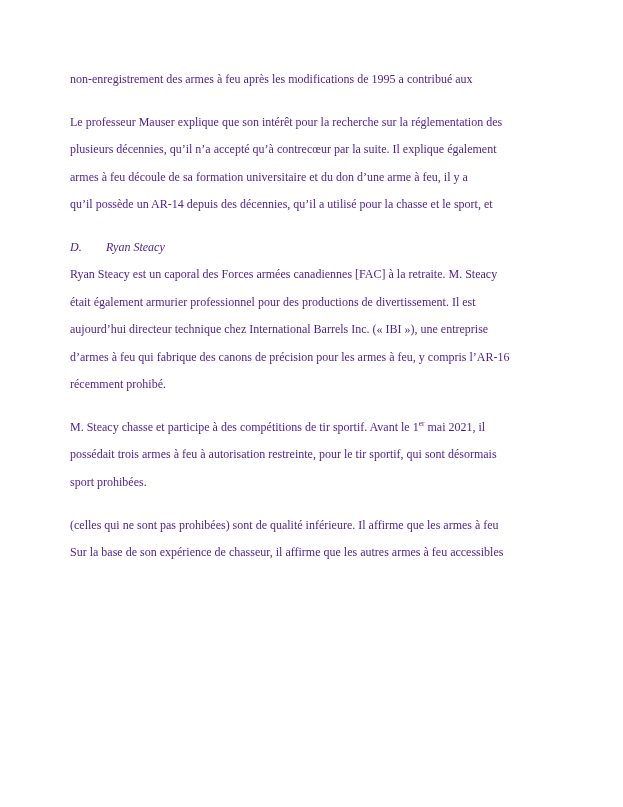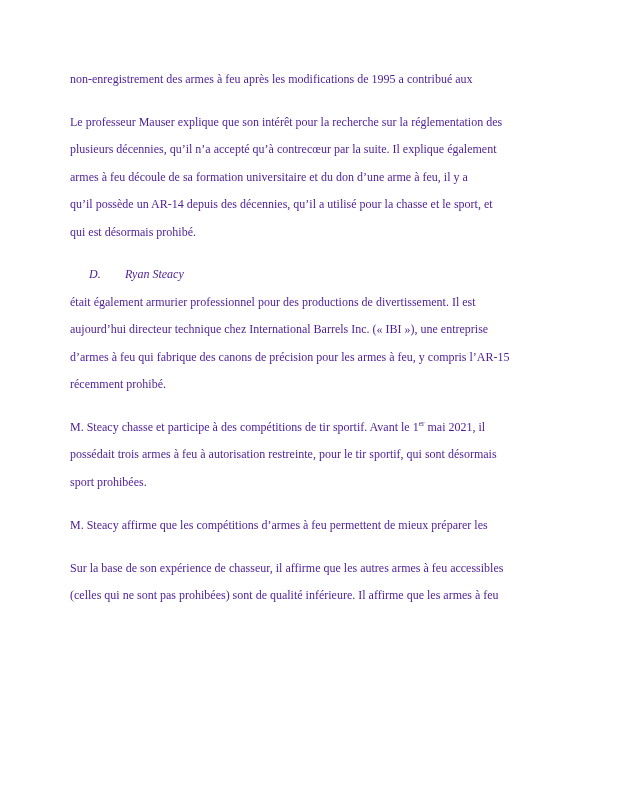--- a/index.html
+++ b/index.html
@@ -30,21 +30,20 @@
     margin-bottom: 0;
     font-style: italic;
   }
   .line {
     line-height: 27.4px;
     white-space: pre;
   }
   .heading-line {
     line-height: 27.4px;
     white-space: pre;
-    margin-left: 19px;
   }
   .heading-label {
     display: inline-block;
     width: 36px;
   }
   sup {
     font-size: 0.62em;
     line-height: 0;
     vertical-align: super;
     margin-top: 34px;
@@ -55,36 +54,35 @@
 
 <div class="page">
     <div class="block paragraph">
       <div class="line">non-enregistrement des armes à feu après les modifications de 1995 a contribué aux</div>
     </div>
     <div class="block paragraph">
       <div class="line">Le professeur Mauser explique que son intérêt pour la recherche sur la réglementation des</div>
       <div class="line">plusieurs décennies, qu’il n’a accepté qu’à contrecœur par la suite. Il explique également</div>
       <div class="line">armes à feu découle de sa formation universitaire et du don d’une arme à feu, il y a</div>
       <div class="line">qu’il possède un AR-14 depuis des décennies, qu’il a utilisé pour la chasse et le sport, et</div>
-      <div class="line">qui est désormais prohibé.</div>
     </div>
     <div class="block heading">
       <div class="heading-line"><span class="heading-label">D.</span><span>Ryan Steacy</span></div>
     </div>
     <div class="block paragraph">
+      <div class="line">Ryan Steacy est un caporal des Forces armées canadiennes [FAC] à la retraite. M. Steacy</div>
       <div class="line">était également armurier professionnel pour des productions de divertissement. Il est</div>
       <div class="line">aujourd’hui directeur technique chez International Barrels Inc. (« IBI »), une entreprise</div>
-      <div class="line">d’armes à feu qui fabrique des canons de précision pour les armes à feu, y compris l’AR-15</div>
+      <div class="line">d’armes à feu qui fabrique des canons de précision pour les armes à feu, y compris l’AR-16</div>
       <div class="line">récemment prohibé.</div>
     </div>
     <div class="block paragraph">
       <div class="line">M. Steacy chasse et participe à des compétitions de tir sportif. Avant le 1<sup>er</sup> mai 2021, il</div>
       <div class="line">possédait trois armes à feu à autorisation restreinte, pour le tir sportif, qui sont désormais</div>
       <div class="line">sport prohibées.</div>
     </div>
     <div class="block paragraph">
-      <div class="line">M. Steacy affirme que les compétitions d’armes à feu permettent de mieux préparer les</div>
     </div>
     <div class="block paragraph">
+      <div class="line">(celles qui ne sont pas prohibées) sont de qualité inférieure. Il affirme que les armes à feu</div>
       <div class="line">Sur la base de son expérience de chasseur, il affirme que les autres armes à feu accessibles</div>
-      <div class="line">(celles qui ne sont pas prohibées) sont de qualité inférieure. Il affirme que les armes à feu</div>
     </div>
   </div>
 
 </body></html>

